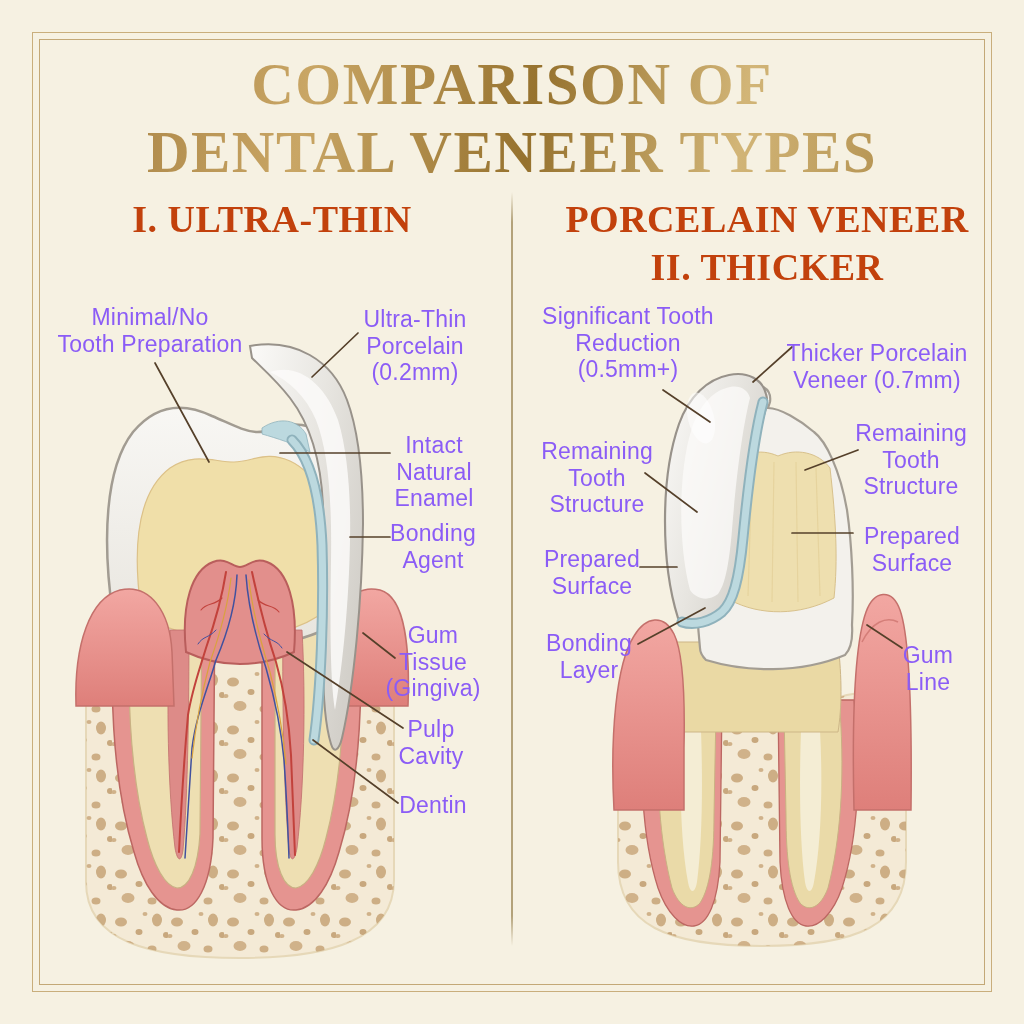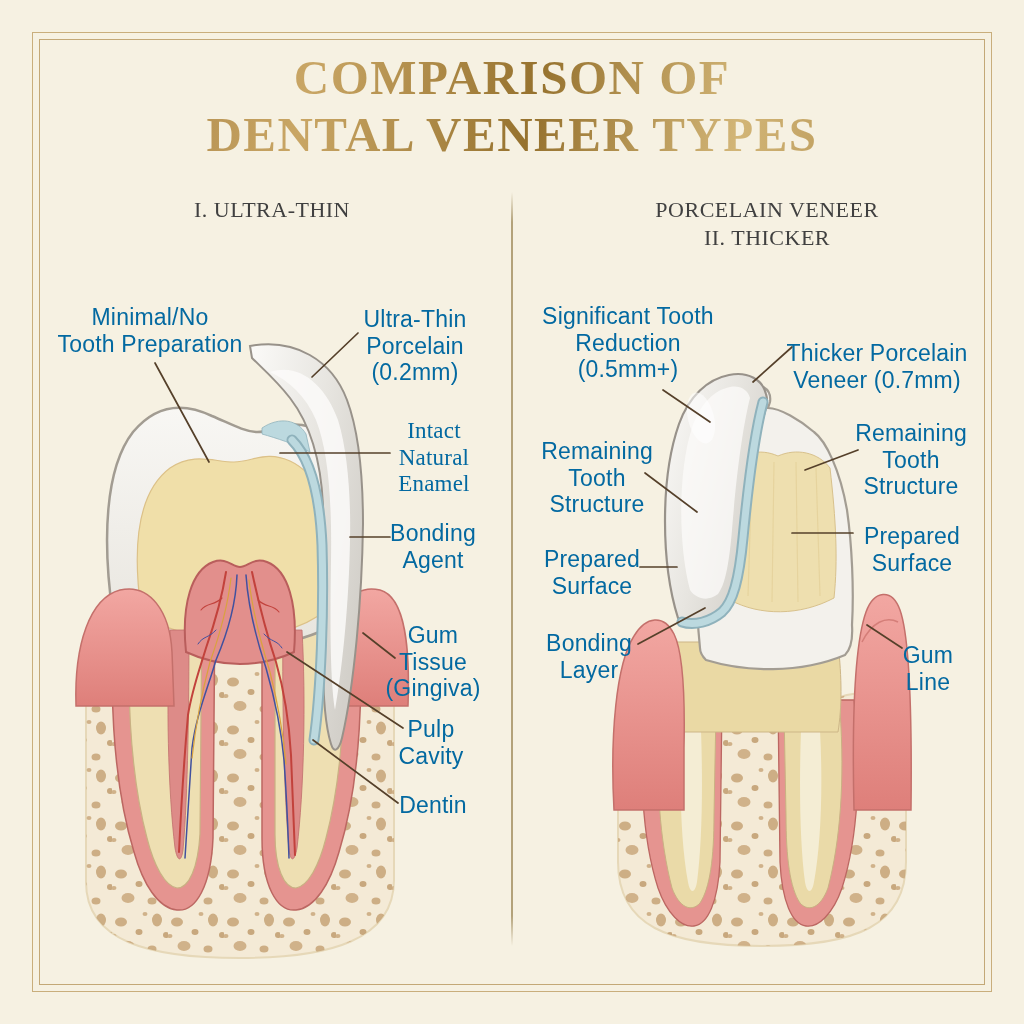--- a/index.html
+++ b/index.html
@@ -6,42 +6,42 @@
   .canvas{
     position:relative;width:1024px;height:1024px;margin:0 auto;
     background:#f6f1e2;overflow:hidden;
     font-family:"Liberation Sans",sans-serif;
   }
   .frame-outer{position:absolute;inset:32px;border:1.6px solid #c9ae7c;pointer-events:none;}
   .frame-inner{position:absolute;inset:39px;border:1.3px solid #c3a877;pointer-events:none;}
   .title{
     position:absolute;top:50px;left:0;width:100%;text-align:center;
     font-family:"Liberation Serif",serif;font-weight:bold;
-    font-size:49px;line-height:1.16;letter-spacing:1.5px;
+    font-size:59px;line-height:1.16;letter-spacing:1.5px;
     background:linear-gradient(100deg,#a07a3c 5%,#c9a665 30%,#96722e 52%,#d2b577 72%,#a5813e 95%);
     -webkit-background-clip:text;background-clip:text;color:transparent;
   }
   .section-heading{
-    position:absolute;font-family:"Liberation Serif",serif;font-weight:normal;
-    font-size:22px;line-height:1.25;color:#404040;text-align:center;letter-spacing:0.5px;
+    position:absolute;font-family:"Liberation Serif",serif;font-weight:bold;
+    font-size:38px;line-height:1.25;color:#c2410c;text-align:center;letter-spacing:0.5px;
   }
   .heading-left{left:40px;top:196px;width:464px;}
   .heading-right{left:535px;top:196px;width:464px;}
   .divider{
     position:absolute;left:511px;top:192px;width:2px;height:754px;
     background:linear-gradient(to bottom,rgba(179,162,122,0),#b3a27a 4%,#b3a27a 96%,rgba(179,162,122,0));
   }
   .art{position:absolute;left:0;top:0;width:1024px;height:1024px;}
   .label{
-    position:absolute;z-index:3;font-size:23px;line-height:1.16;color:#0369a1;
+    position:absolute;z-index:3;font-size:23px;line-height:1.16;color:#8b5cf6;
     text-align:center;white-space:pre-line;letter-spacing:0.2px;
   }
   .lbl-minimal{left:42px;top:304px;width:216px;}
   .lbl-ultrathin{left:342px;top:306px;width:146px;}
-  .lbl-intact{left:374px;top:418px;width:120px;font-family:Liberation Serif, serif;}
+  .lbl-intact{left:374px;top:432px;width:120px;}
   .lbl-bonding-agent{left:368px;top:520px;width:130px;}
   .lbl-gum-tissue{left:356px;top:622px;width:154px;}
   .lbl-pulp{left:376px;top:716px;width:110px;}
   .lbl-dentin{left:378px;top:792px;width:110px;}
   .lbl-significant{left:528px;top:303px;width:200px;}
   .lbl-thicker{left:765px;top:306px;width:224px;margin-top:34px;}
   .lbl-remaining-l{left:527px;top:438px;width:140px;}
   .lbl-remaining-r{left:840px;top:420px;width:142px;}
   .lbl-prepared-l{left:522px;top:546px;width:140px;}
   .lbl-prepared-r{left:842px;top:523px;width:140px;}

